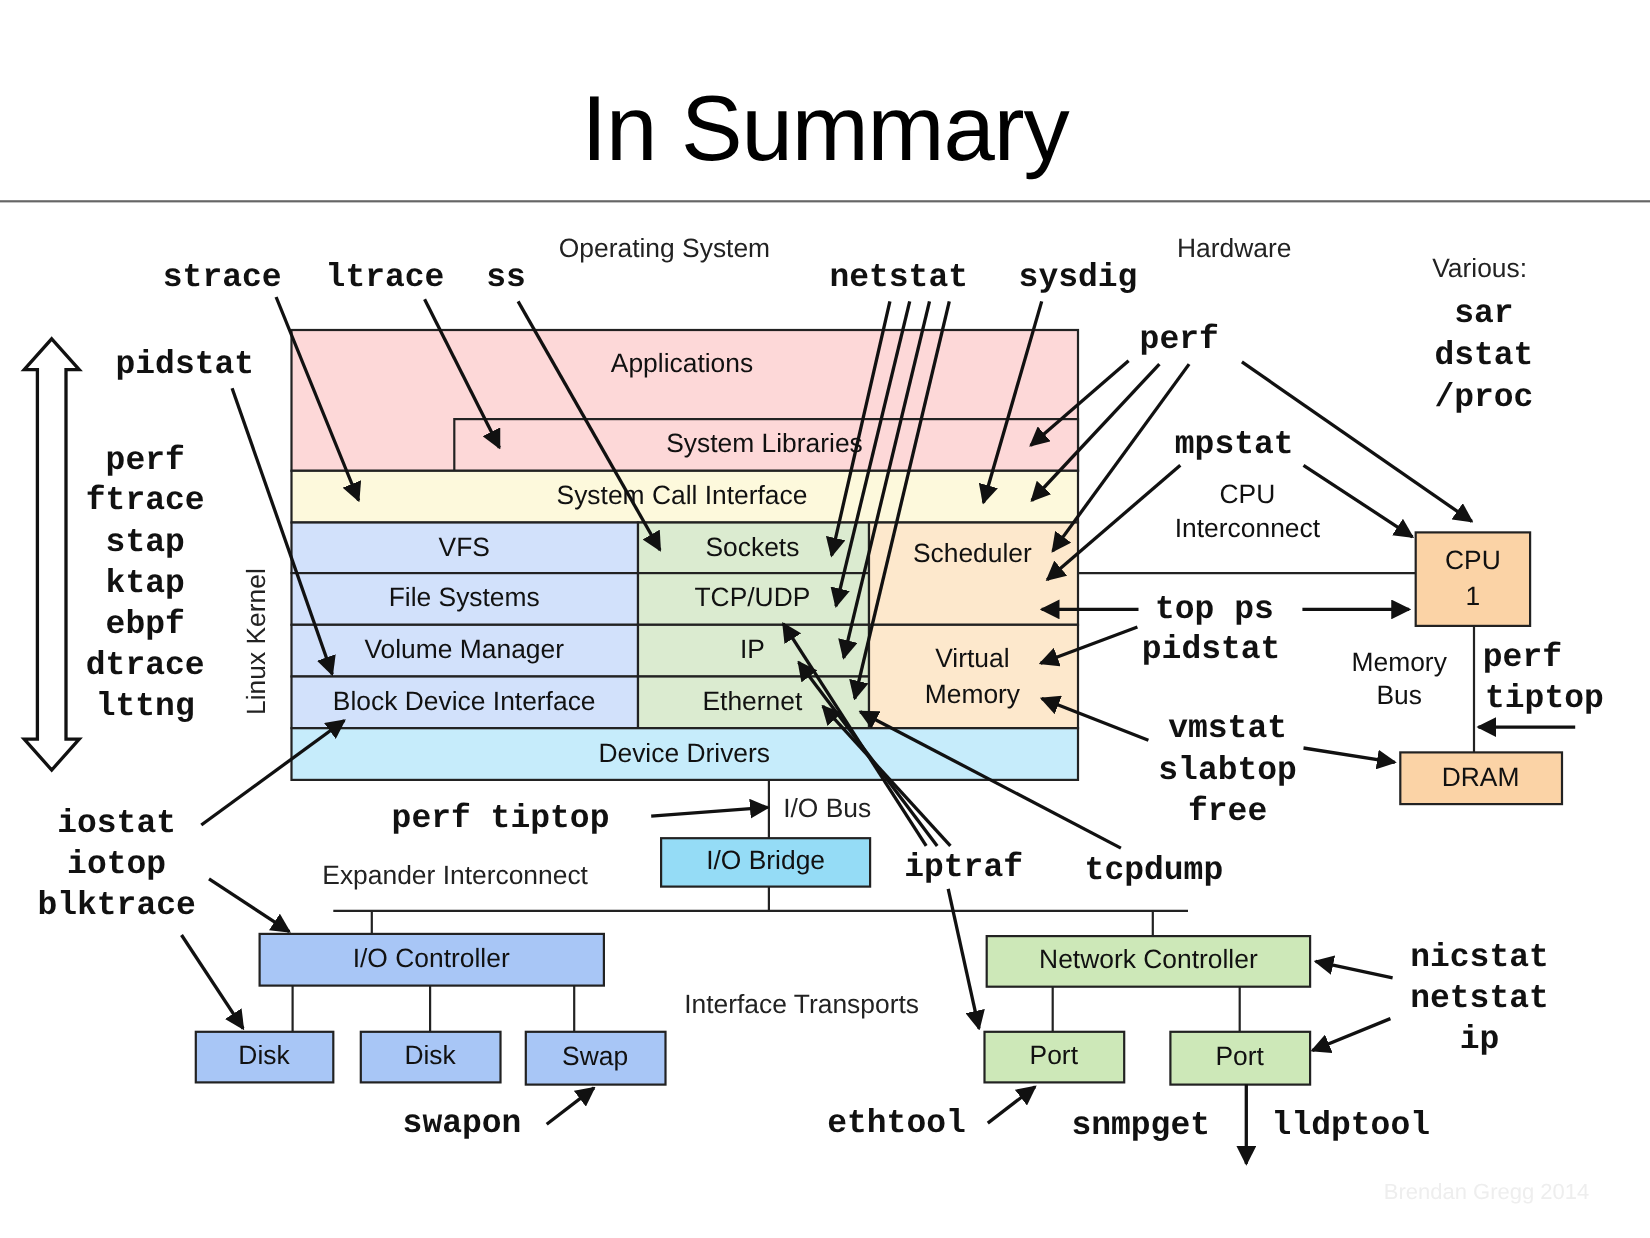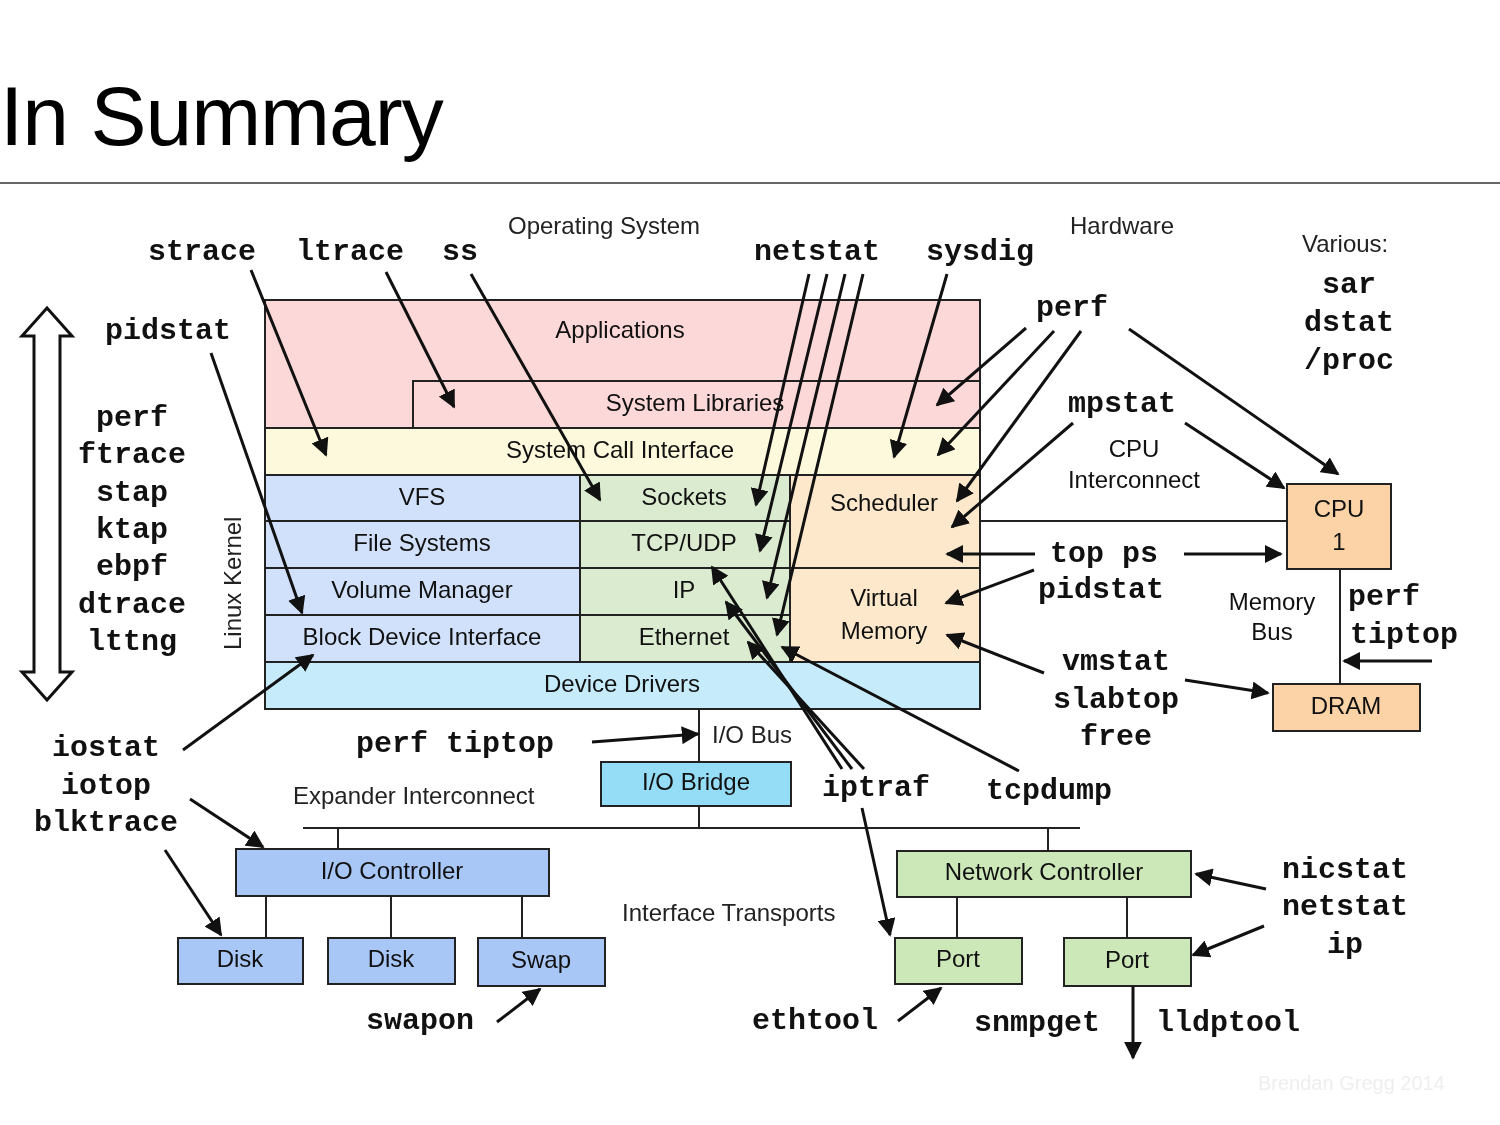--- a/index.html
+++ b/index.html
@@ -1,17 +1,17 @@
 <!DOCTYPE html>
 <html><head>
 <meta charset="utf-8">
 <style>
   html, body { margin:0; padding:0; background:#fff; }
   body { width:1500px; height:1125px; position:relative; overflow:hidden; font-family:"Liberation Sans", sans-serif; }
-  .title { position:absolute; left:0; width:1500px; top:68px; text-align:left; font-family:"Liberation Sans", sans-serif; font-size:84px; color:#000; letter-spacing:-1px; }
+  .title { position:absolute; left:0; width:1500px; top:68px; text-align:center; font-family:"Liberation Sans", sans-serif; font-size:84px; color:#000; letter-spacing:-1px; }
   .rule { position:absolute; left:0; top:182px; width:1500px; height:2px; background:#666; }
   svg { position:absolute; left:0; top:0; }
   .box { stroke:#222; stroke-width:2; }
   .lbl { font-family:"Liberation Sans", sans-serif; font-size:24px; fill:#111; text-anchor:middle; dominant-baseline:middle; }
   .thin { font-family:"Liberation Sans", sans-serif; font-size:24px; fill:#222; }
   .tool { font-family:"Liberation Mono", monospace; font-weight:bold; font-size:30px; fill:#111; }
   .ln { stroke:#111; stroke-width:3; fill:none; }
   .bus { stroke:#222; stroke-width:2; fill:none; }
   .wm { font-family:"Liberation Sans", sans-serif; font-size:20px; fill:#eee; }
 </style>

